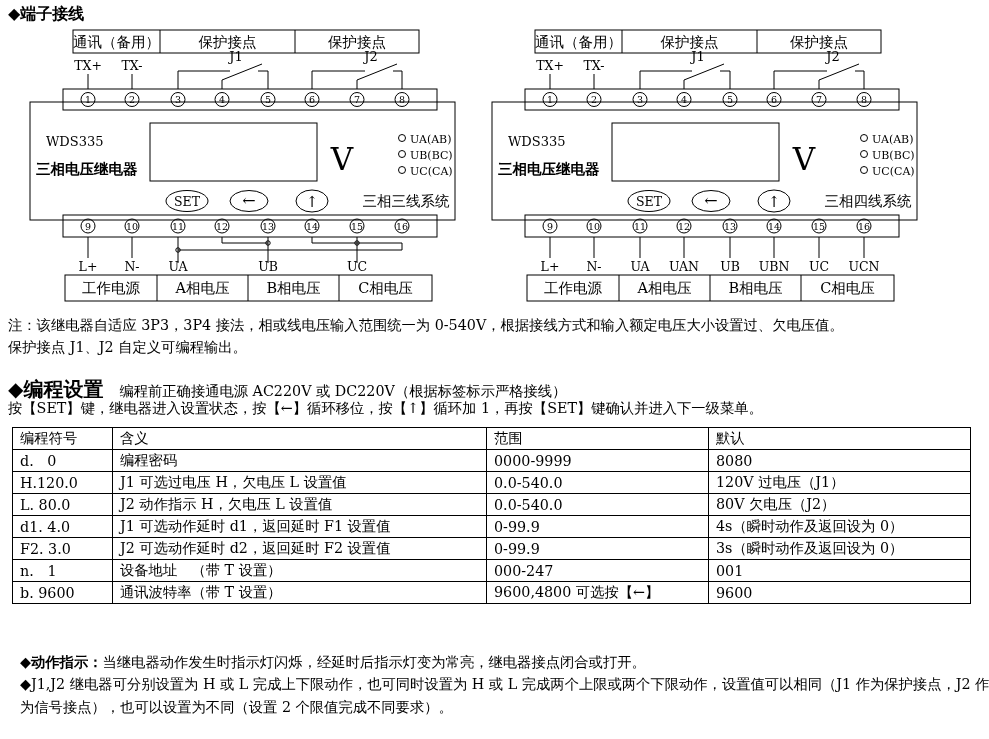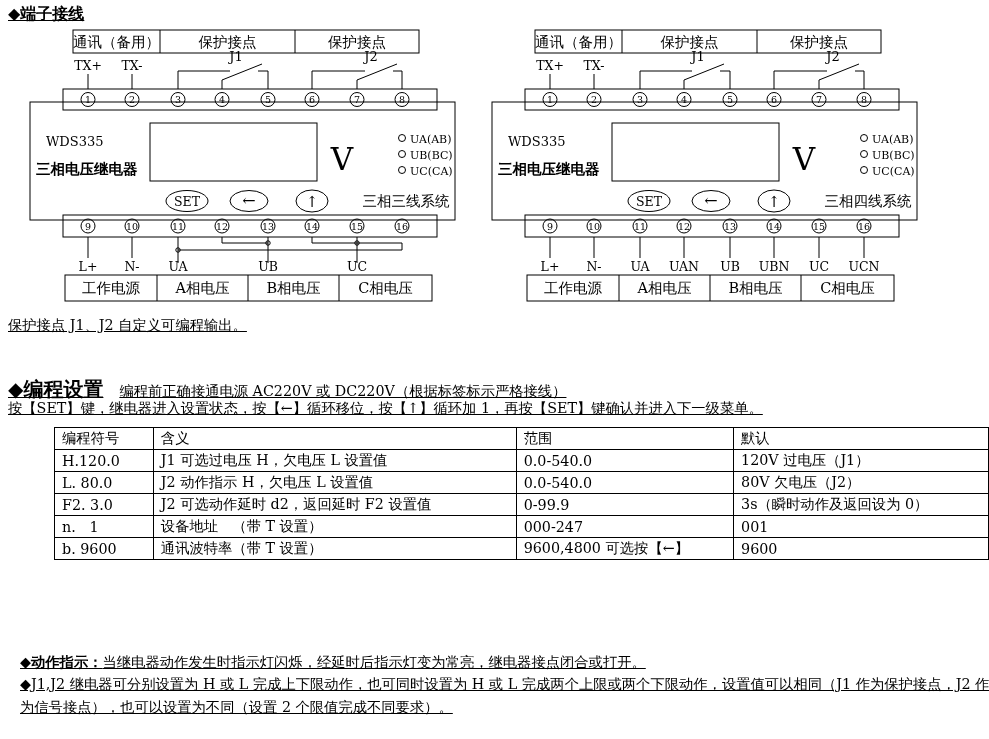--- a/index.html
+++ b/index.html
@@ -2,33 +2,33 @@
 <html><head>
 <meta charset="utf-8">
 <style>
   * { margin:0; padding:0; box-sizing:border-box; }
   html,body { background:#fff; }
   body {
     width:989px; height:739px; position:relative; overflow:hidden;
     font-family:"DejaVu Serif","Liberation Serif",serif;
     color:#000; font-size:14.3px;
   }
-  .abs { position:absolute;text-decoration:underline; }
+  .abs { position:absolute; }
   .doc-title { left:8px; top:4px; font-size:16px; font-weight:bold; }
   .diagram-svg { position:absolute; top:24px; }
   #diagram-left  { left:20px; }
   #diagram-right { left:482px; }
   .note-block { left:8px; top:314px; width:976px; line-height:22px; }
   .prog-line { left:8px; top:376px; }
   .prog-title { font-size:20px; font-weight:bold; }
   .prog-intro { margin-left:16px; }
   .instruction { left:8px; top:399px; }
   table.prog-table {
     position:absolute; left:12px; top:427px;
-    border-collapse:collapse; table-layout:fixed;margin-left:42px;
+    border-collapse:collapse; table-layout:fixed;
   }
   table.prog-table td {
     border:1px solid #000; height:22px; padding:0 0 0 7px;
     font-size:14.3px; overflow:hidden; vertical-align:middle;
   }
   table.prog-table td.col-symbol { white-space:pre; }
   .footer-block { left:20px; top:651px; width:978px; line-height:22.3px; }
   .action-title { font-weight:bold; }
   svg text { fill:#000; font-family:"DejaVu Serif","Liberation Serif",serif; }
   svg line, svg rect, svg circle, svg ellipse, svg polyline { stroke:#000; fill:none; stroke-width:1; }
@@ -237,20 +237,21 @@
     <line x1="137" y1="251" x2="137" y2="277"></line>
     <line x1="228" y1="251" x2="228" y2="277"></line>
     <line x1="319" y1="251" x2="319" y2="277"></line>
     <text x="91" y="269" font-size="14.5" text-anchor="middle" dn="power-box-label">工作电源</text>
     <text x="182.5" y="269" font-size="14.5" text-anchor="middle" dn="power-box-label">A相电压</text>
     <text x="273.5" y="269" font-size="14.5" text-anchor="middle" dn="power-box-label">B相电压</text>
     <text x="365.5" y="269" font-size="14.5" text-anchor="middle" dn="power-box-label">C相电压</text>
   </svg>
 
 <div class="abs note-block">
+  <div>注：该继电器自适应 3P3，3P4 接法，相或线电压输入范围统一为 0-540V，根据接线方式和输入额定电压大小设置过、欠电压值。</div>
   <div>保护接点 J1、J2 自定义可编程输出。</div>
 </div>
 
 <div class="abs prog-line">
   <span class="prog-title">◆编程设置</span><span class="prog-intro">编程前正确接通电源 AC220V 或 DC220V（根据标签标示严格接线）</span>
 </div>
 
 <div class="abs instruction">按【SET】键，继电器进入设置状态，按【←】循环移位，按【↑】循环加 1，再按【SET】键确认并进入下一级菜单。</div>
 
 <table class="prog-table">
@@ -261,32 +262,44 @@
       <col style="width:262px">
   </colgroup>
   <tbody id="prog-table-body">
       <tr>
         <td class="col-symbol">编程符号</td>
         <td>含义</td>
         <td>范围</td>
         <td>默认</td>
       </tr>
       <tr>
+        <td class="col-symbol">d.   0</td>
+        <td>编程密码</td>
+        <td>0000-9999</td>
+        <td>8080</td>
+      </tr>
+      <tr>
         <td class="col-symbol">H.120.0</td>
         <td>J1 可选过电压 H，欠电压 L 设置值</td>
         <td>0.0-540.0</td>
         <td>120V 过电压（J1）</td>
       </tr>
       <tr>
         <td class="col-symbol">L. 80.0</td>
         <td>J2 动作指示 H，欠电压 L 设置值</td>
         <td>0.0-540.0</td>
         <td>80V 欠电压（J2）</td>
       </tr>
       <tr>
+        <td class="col-symbol">d1. 4.0</td>
+        <td>J1 可选动作延时 d1，返回延时 F1 设置值</td>
+        <td>0-99.9</td>
+        <td>4s（瞬时动作及返回设为 0）</td>
+      </tr>
+      <tr>
         <td class="col-symbol">F2. 3.0</td>
         <td>J2 可选动作延时 d2，返回延时 F2 设置值</td>
         <td>0-99.9</td>
         <td>3s（瞬时动作及返回设为 0）</td>
       </tr>
       <tr>
         <td class="col-symbol">n.   1</td>
         <td>设备地址　（带 T 设置）</td>
         <td>000-247</td>
         <td>001</td>

